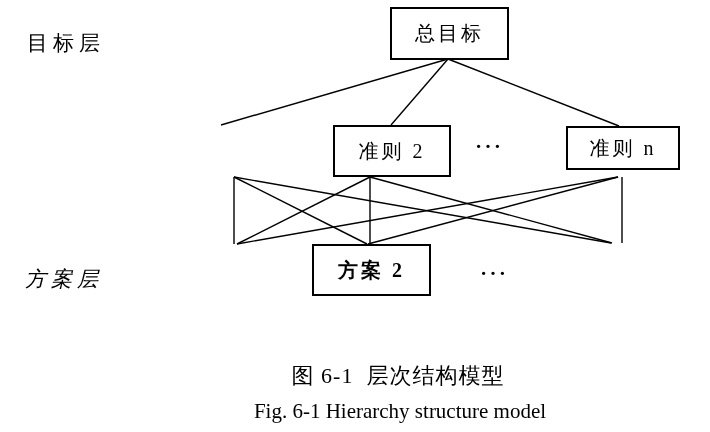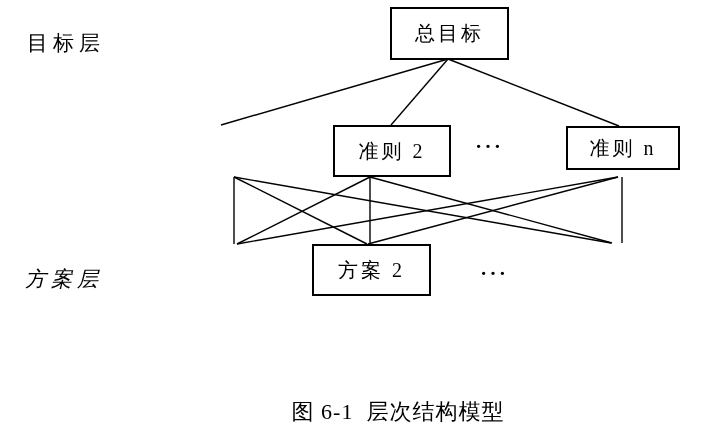--- a/index.html
+++ b/index.html
@@ -24,21 +24,21 @@
     justify-content: center;
     font-size: 20px;
     letter-spacing: 3px;
     white-space: pre;
   }
   .node-goal { left: 390px; top: 7px;  width: 119px; height: 53px; }
   .node-c1   { left: 174px; top: 125px; width: 119px; height: 52px; }
   .node-c2   { left: 313px; top: 125px; width: 118px; height: 52px; margin-left: 20px; }
   .node-cn   { left: 566px; top: 126px; width: 114px; height: 44px; }
   .node-a1   { left: 174px; top: 244px; width: 119px; height: 52px; }
-  .node-a2   { left: 312px; top: 244px; width: 119px; height: 52px; }
+  .node-a2   { left: 312px; top: 244px; width: 119px; height: 52px; font-weight: bold; }
   .node-an   { left: 566px; top: 243px; width: 115px; height: 52px; }
 
   .layer-label {
     position: absolute;
     font-size: 21px;
     letter-spacing: 5px;
     white-space: pre;
   }
   .label-goal { left: 27px; top: 29px; }
   .label-crit { left: 25px; top: 145px; }
@@ -53,21 +53,21 @@
   }
   .ellipsis-crit { left: 474px; top: 124px; }
   .ellipsis-alt  { left: 479px; top: 251px; }
 
   .caption {
     position: absolute;
     transform: translateX(-50%);
     white-space: pre;
     text-align: center;
   }
-  .caption-zh { left: 398px; top: 361px; font-size: 22px; letter-spacing: 1px; margin-top: 36px; }
+  .caption-zh { left: 398px; top: 361px; font-size: 22px; letter-spacing: 1px; }
   .caption-en { left: 400px; top: 399px; font-size: 21px; }
 </style>
 </head>
 <body>
 
 <div class="canvas">
 
   <svg class="edges" viewBox="0 0 710 432" xmlns="http://www.w3.org/2000/svg">
       <line x1="448" y1="59" x2="221" y2="125" stroke="#000000" stroke-width="1.4"></line>
       <line x1="448" y1="59" x2="391" y2="125" stroke="#000000" stroke-width="1.4"></line>
@@ -89,14 +89,15 @@
   <div class="node node-goal">总目标</div>
 
   <div class="node node-c2">准则 2</div>
   <div class="ellipsis ellipsis-crit">…</div>
   <div class="node node-cn">准则 n</div>
 
   <div class="node node-a2">方案 2</div>
   <div class="ellipsis ellipsis-alt">…</div>
 
   <div class="caption caption-zh">图 6-1  层次结构模型</div>
+  <div class="caption caption-en">Fig. 6-1 Hierarchy structure model</div>
 
 </div>
 
 </body></html>

